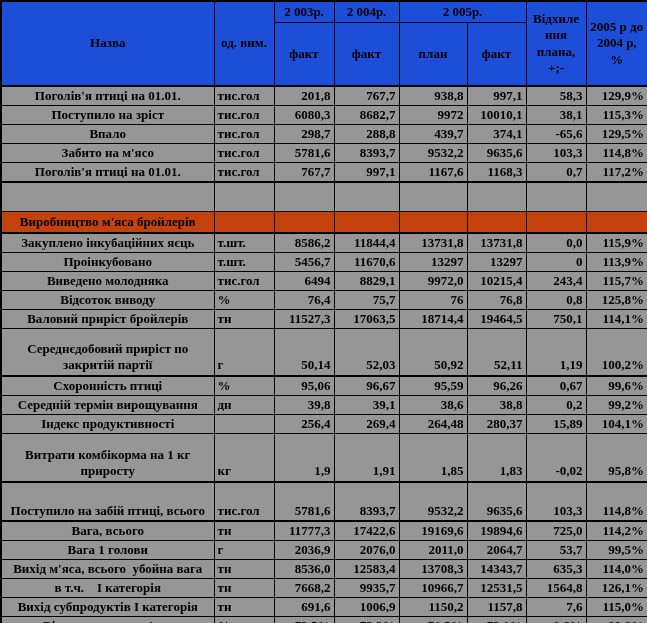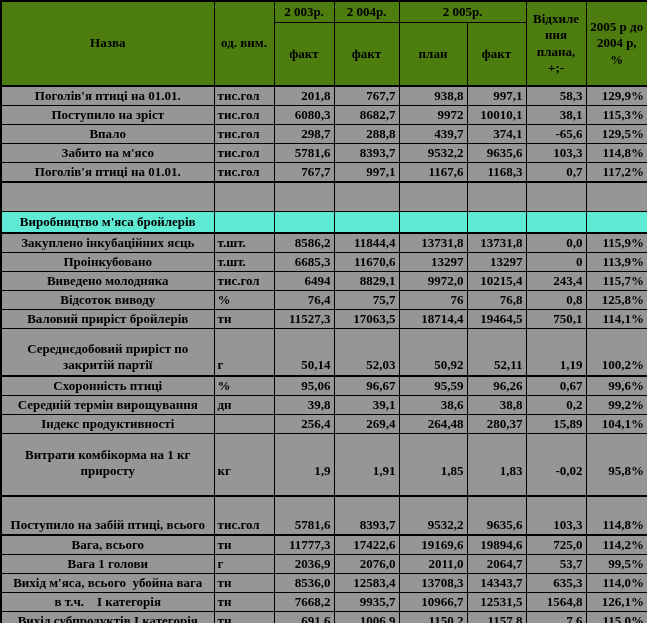--- a/index.html
+++ b/index.html
@@ -22,40 +22,40 @@
     border: 1px solid #000;
     font-family: "Liberation Serif", serif;
     font-weight: bold;
     font-size: 13px;
     color: #000;
     padding: 0 3px;
     overflow: hidden;
     line-height: 1.25;
   }
   thead th {
-    background: #4d7c0f;
+    background: #1d4ed8;
     text-align: center;
     vertical-align: middle;
     padding: 0 2px;
   }
   thead tr.year-row th { height: 20px; }
   thead tr.sub-row th { height: 62px; }
   thead tr.sub-row th,
   thead th[rowspan] { border-bottom: 2px solid #000; }
   th.dev { overflow-wrap: break-word; word-break: break-word; }
 
   td.label { text-align: center; white-space: pre-wrap; padding-left: 2px; }
   td.unit  { }
   td.val   { text-align: right; padding-right: 5px; }
 
   tr.row-data td    { height: 18px; vertical-align: middle; }
   tr.row-spacer td  { height: 28px; }
-  tr.row-section td { height: 20px; background: #5eead4; vertical-align: middle; }
+  tr.row-section td { height: 20px; background: #c2410c; vertical-align: middle; }
   tr.row-twoline td { height: 44px; vertical-align: bottom; padding-bottom: 2px; margin-top: 32px; }
-  tr.row-tall td    { height: 45px; vertical-align: bottom; padding-bottom: 16px; }
+  tr.row-tall td    { height: 45px; vertical-align: bottom; padding-bottom: 2px; }
   tr.row-tallb td   { height: 36px; vertical-align: bottom; padding-bottom: 1px; }
   tr.bb2 td { border-bottom-width: 2px; }
 </style>
 </head>
 <body>
 
 <div class="sheet">
   <table class="grid">
     <colgroup>
       <col style="width:213px">
@@ -161,21 +161,21 @@
           <td class="val">8586,2</td>
           <td class="val">11844,4</td>
           <td class="val">13731,8</td>
           <td class="val">13731,8</td>
           <td class="val">0,0</td>
           <td class="val">115,9%</td>
         </tr>
         <tr class="row-data">
           <td class="label">Проінкубовано</td>
           <td class="unit">т.шт.</td>
-          <td class="val">6685,3</td>
+          <td class="val">5456,7</td>
           <td class="val">11670,6</td>
           <td class="val">13297</td>
           <td class="val">13297</td>
           <td class="val">0</td>
           <td class="val">113,9%</td>
         </tr>
         <tr class="row-data">
           <td class="label">Виведено молодняка</td>
           <td class="unit">тис.гол</td>
           <td class="val">6494</td>

